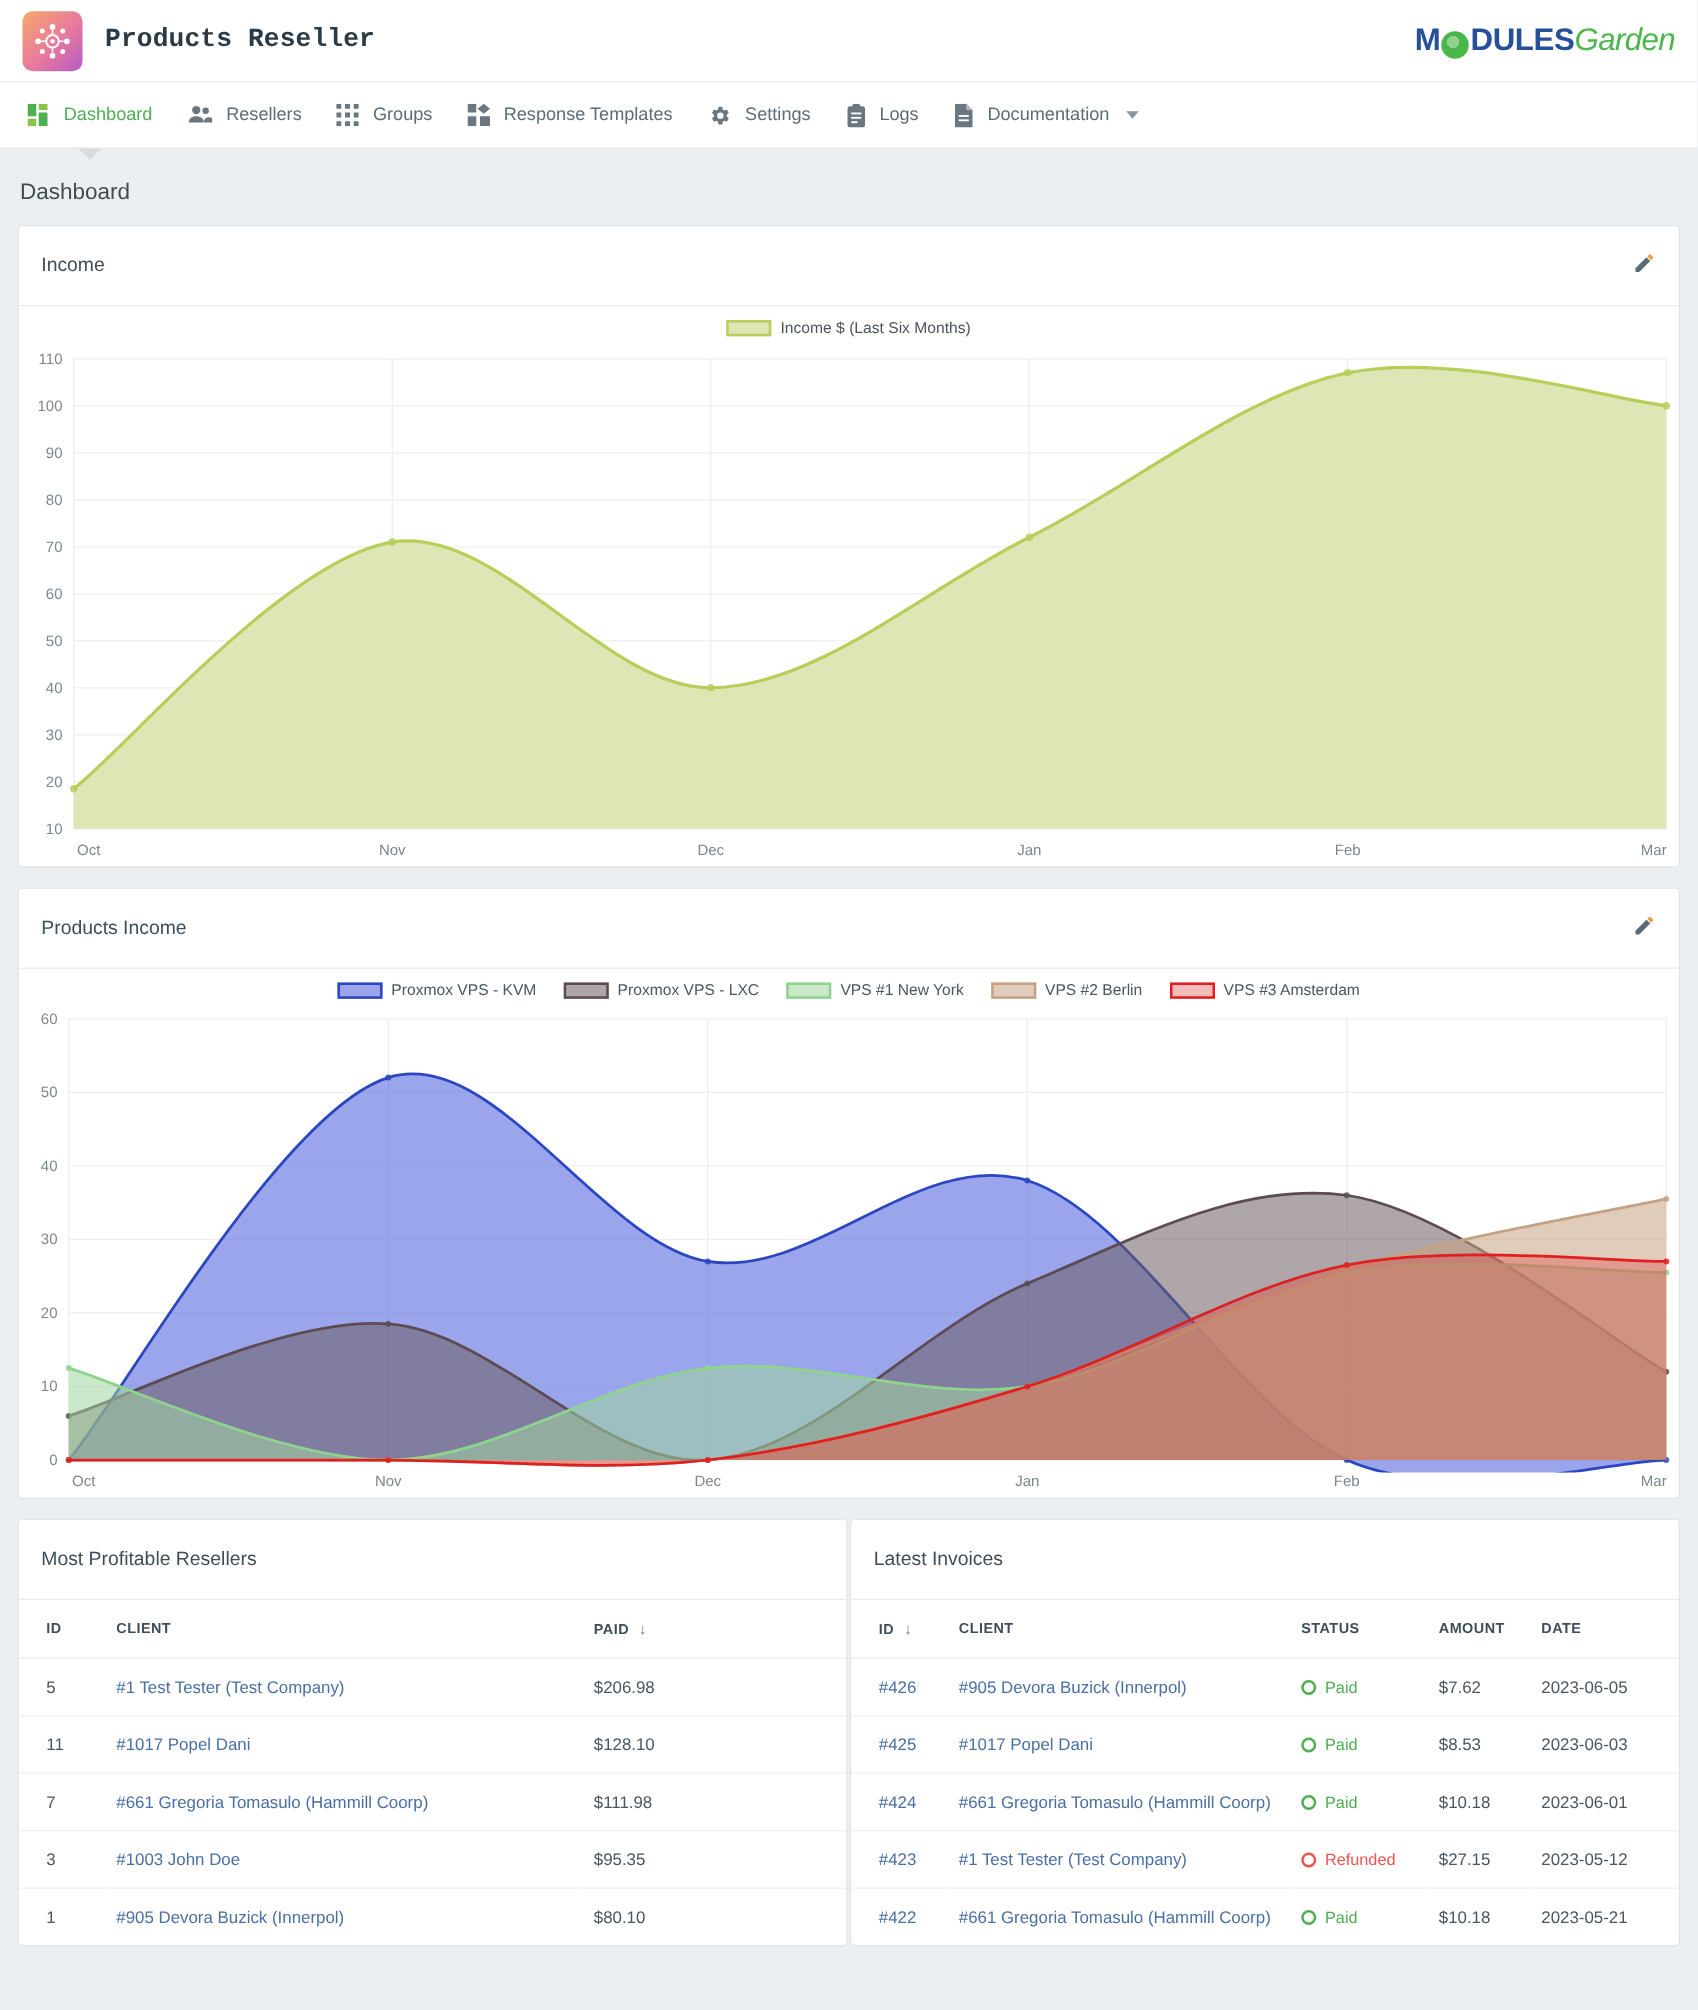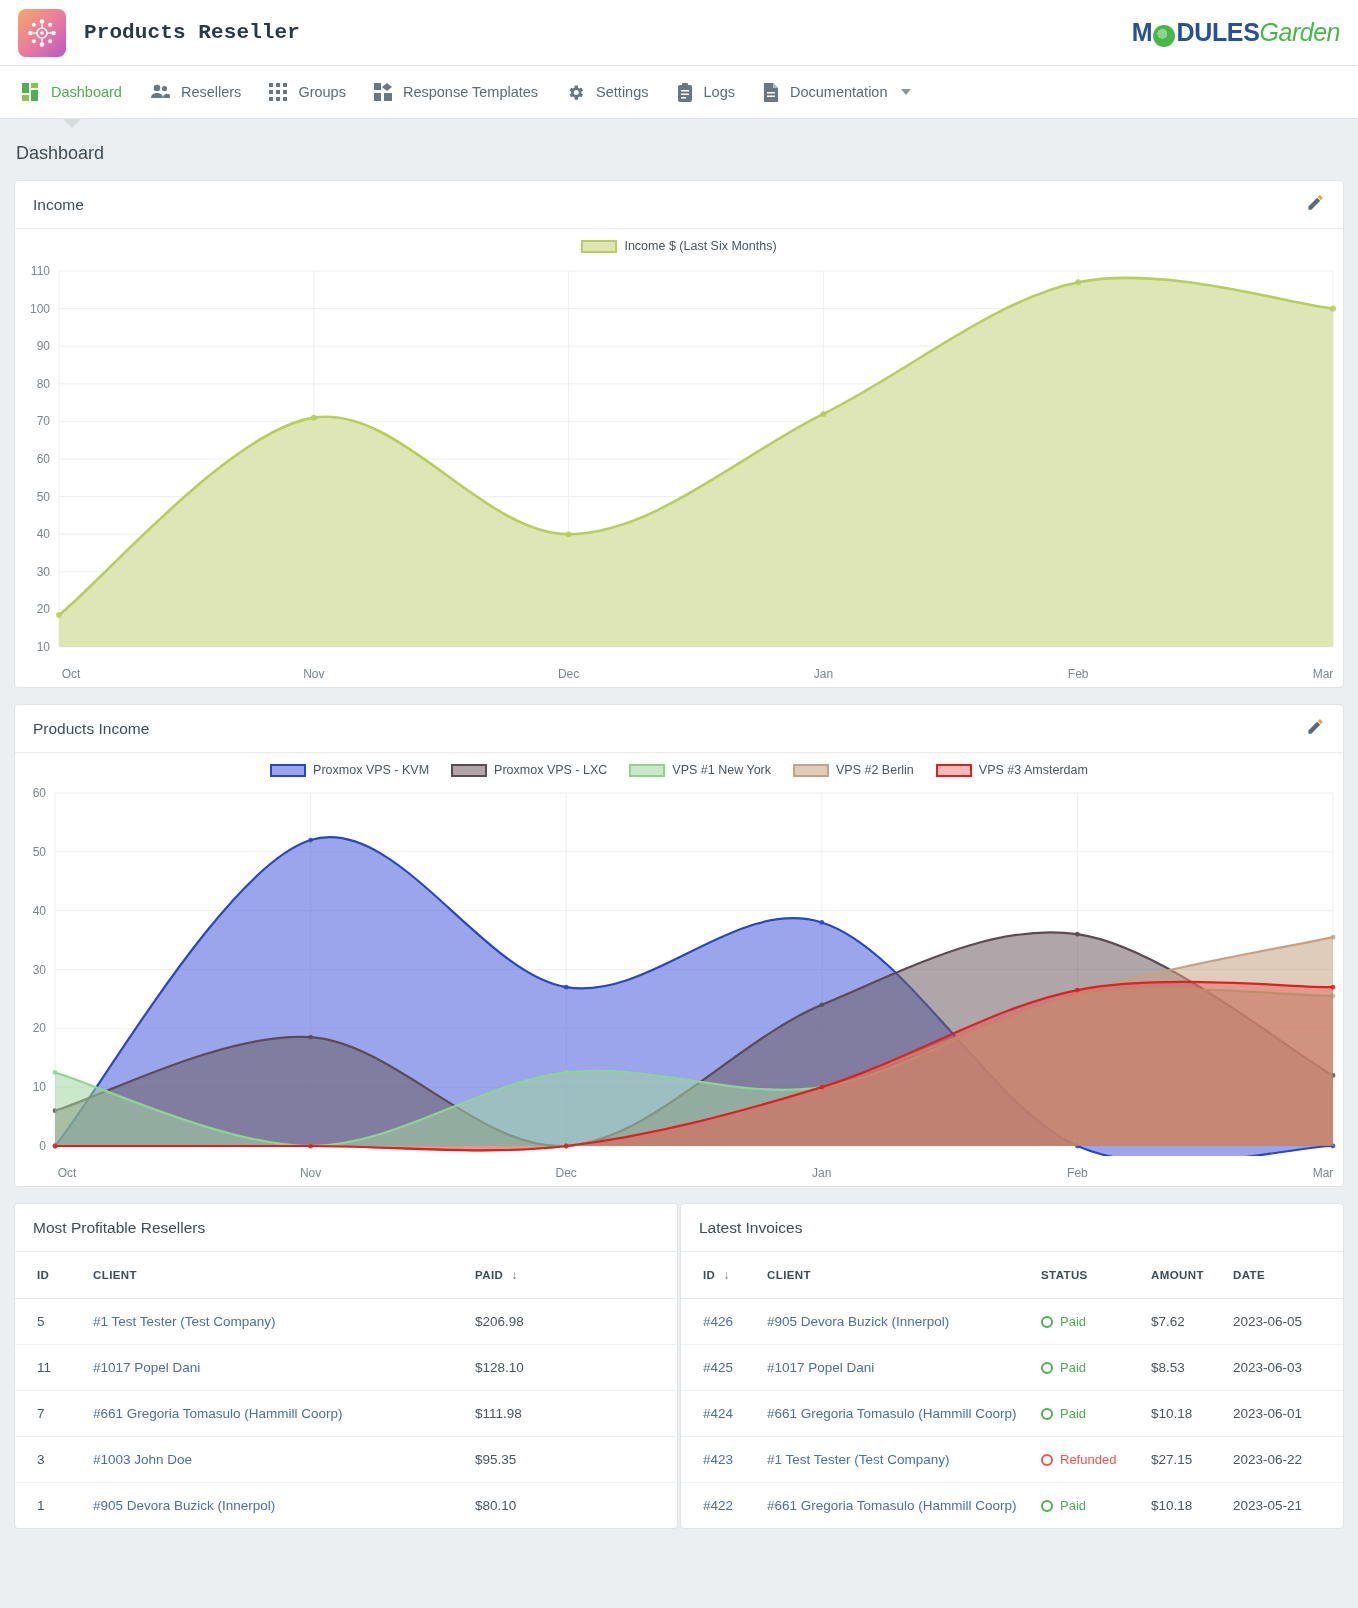--- a/index.html
+++ b/index.html
@@ -106,21 +106,21 @@
     padding: 24px 2px 16px 2px;
   }
 
   .card {
     background: #ffffff;
     border: 1px solid #e2e5e8;
     border-radius: 4px;
     margin-bottom: 16px;
   }
   .card-head {
-    height: 48px;
+    height: 64px;
     display: flex;
     align-items: center;
     padding: 15px 18px;
     border-bottom: 1px solid #e8ebed;
   }
   .card-head h2 {
     font-size: 15.5px;
     font-weight: normal;
     color: #3f4d57;
   }
@@ -144,21 +144,21 @@
     border: 2px solid;
     display: inline-block;
   }
 
   .plot { position: relative; }
   .plot svg { display: block; }
 
   .xlabels {
     position: relative;
     height: 20px;
-    margin-top: 10px;
+    margin-top: 0;
   }
   .xlabels span {
     position: absolute;
     font-size: 12px;
     color: #7b868d;
     transform: translateX(-50%);
   }
 
   
   .row-2 { display: flex; gap: 2px; }
@@ -604,21 +604,21 @@
             <tr>
               <td class="pl"><span class="lnk">#423</span></td>
               <td><span class="lnk">#1 Test Tester (Test Company)</span></td>
               <td>
                 <span class="status st-refunded">
                   <span class="ring"></span>
                   <span>Refunded</span>
                 </span>
               </td>
               <td>$27.15</td>
-              <td>2023-06-22</td>
+              <td>2023-05-12</td>
             </tr>
             <tr>
               <td class="pl"><span class="lnk">#422</span></td>
               <td><span class="lnk">#661 Gregoria Tomasulo (Hammill Coorp)</span></td>
               <td>
                 <span class="status st-paid">
                   <span class="ring"></span>
                   <span>Paid</span>
                 </span>
               </td>

